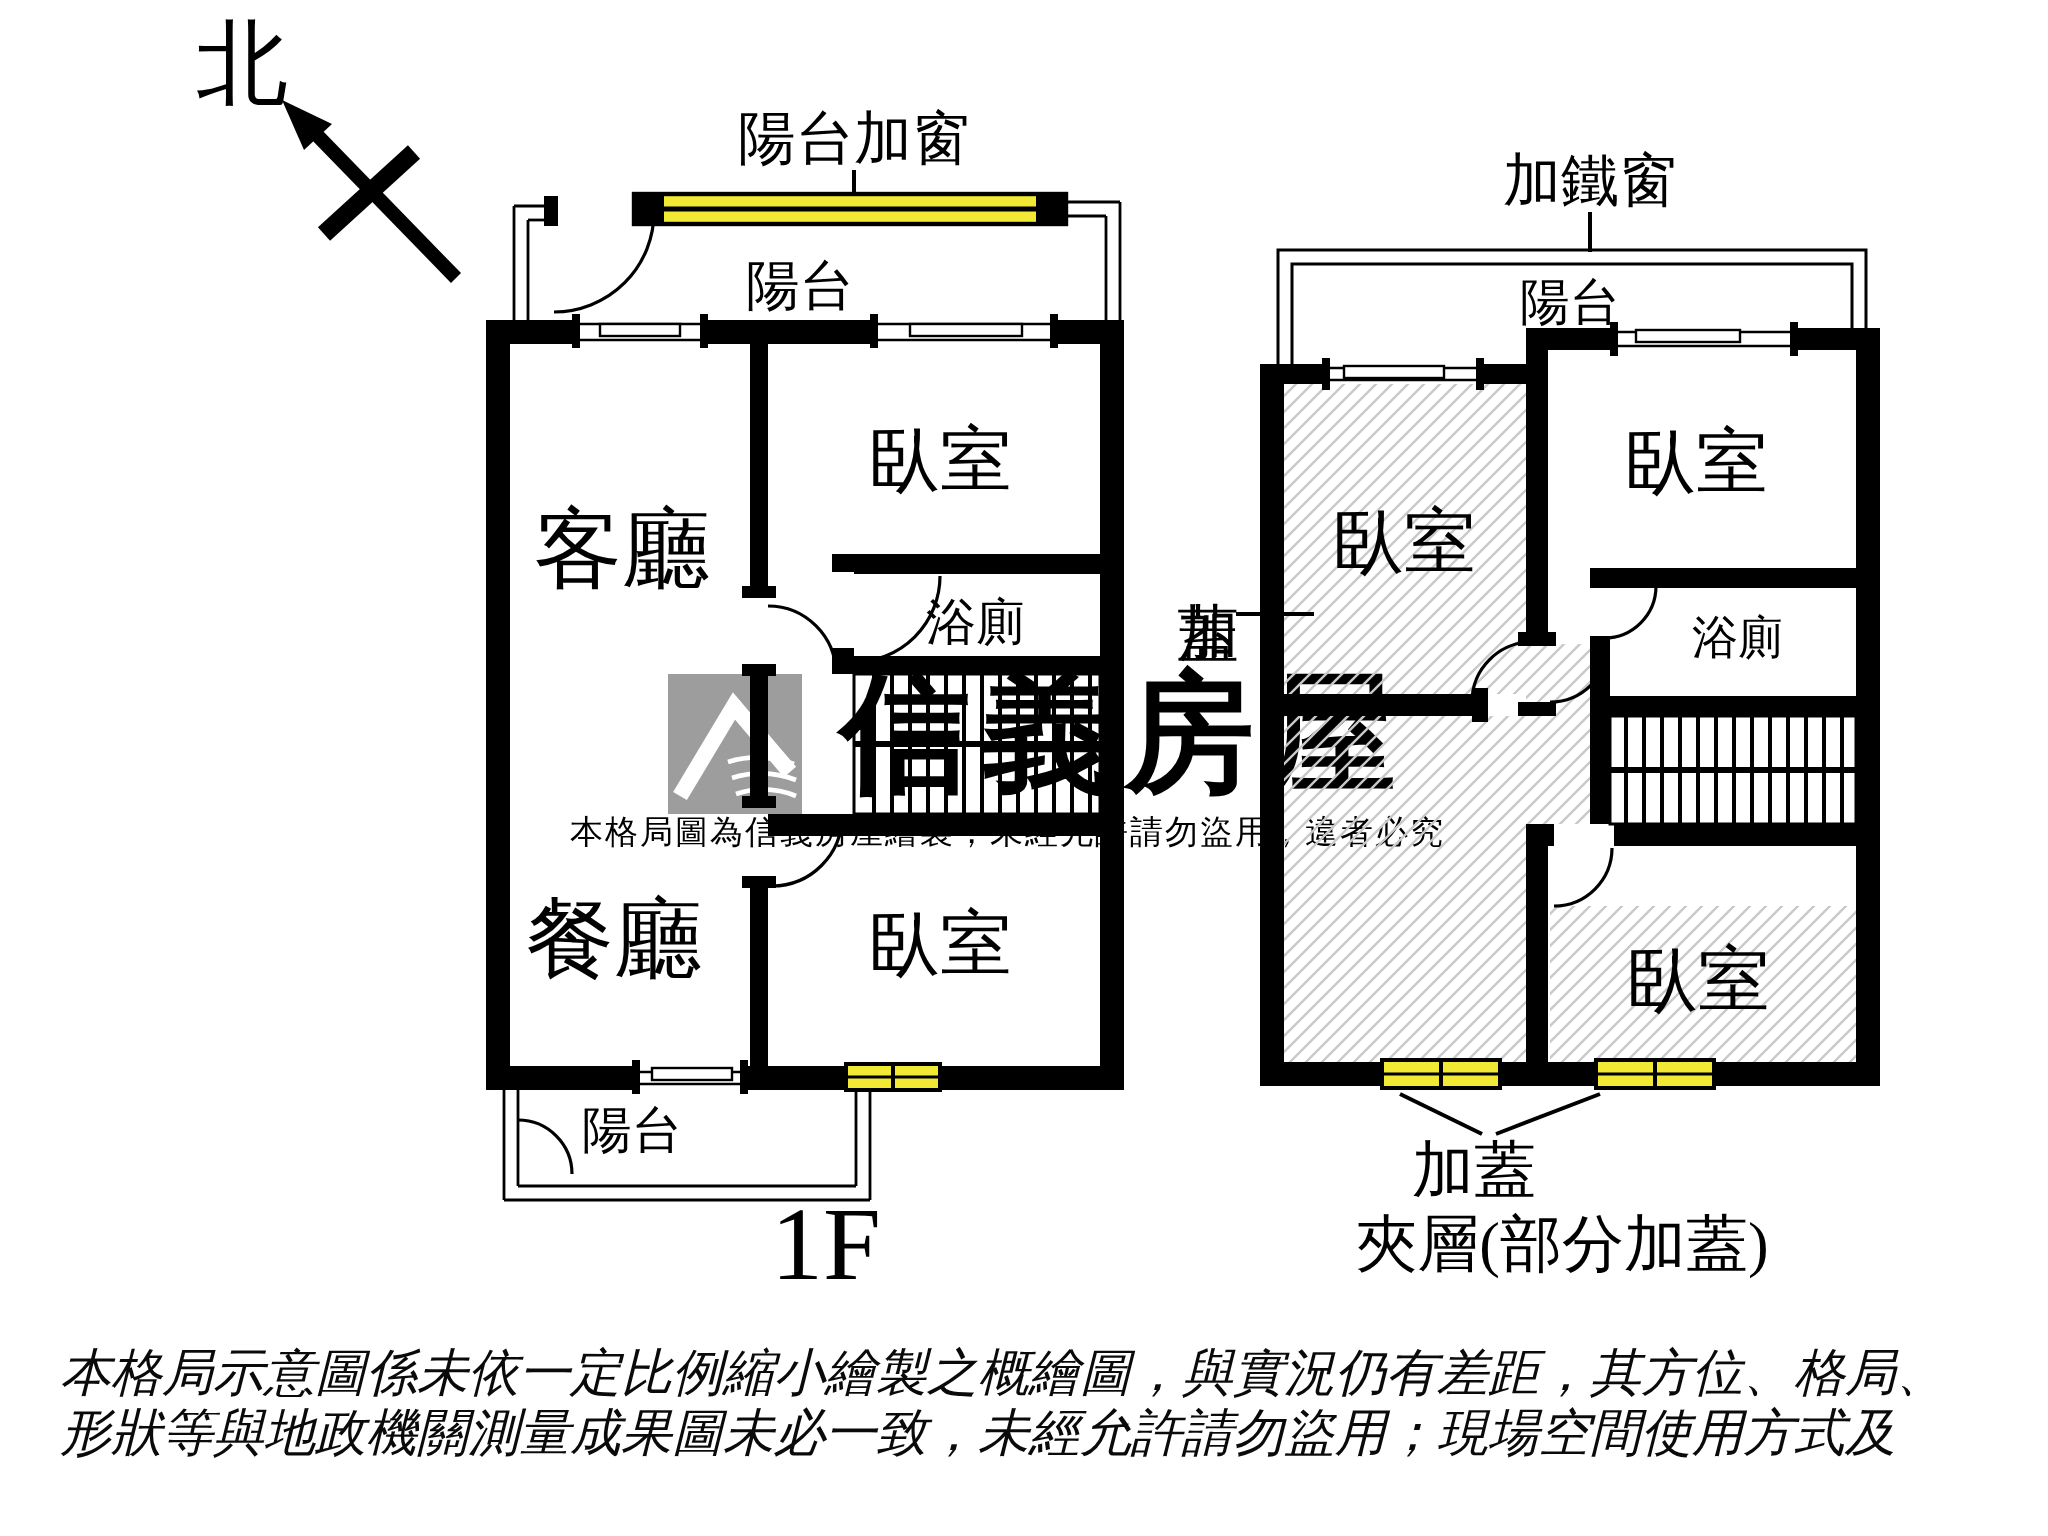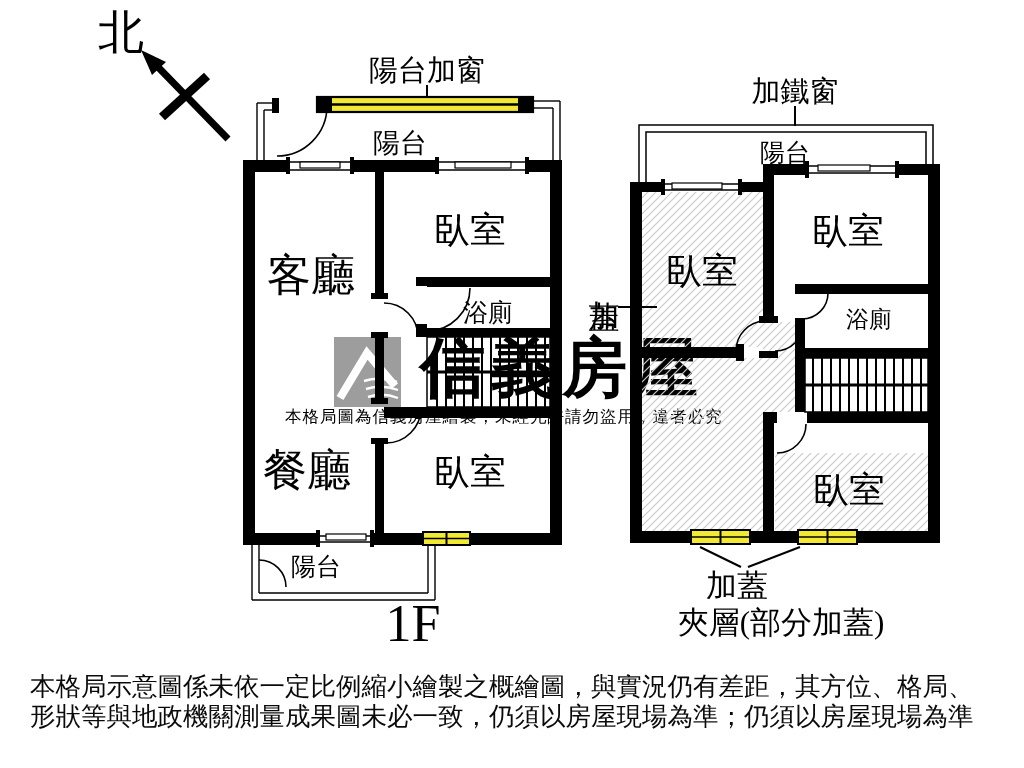--- a/index.html
+++ b/index.html
@@ -7,21 +7,21 @@
   svg{position:absolute;left:0;top:0;}
   svg text{font-family:"Liberation Serif","DejaVu Serif",serif;fill:#000;}
   .vtext{writing-mode:vertical-rl;text-orientation:upright;}
   .wm-big{letter-spacing:6px;font-weight:bold;}
   .wm-small{letter-spacing:1px;}
   .disclaimer{
     position:absolute;left:30px;top:672px;width:985px;
     font-family:"Liberation Serif","DejaVu Serif",serif;
     font-size:25.5px;line-height:30px;color:#0a0a0a;
   }
-  .disclaimer div{white-space:nowrap;}
+  .disclaimer div{white-space:nowrap;font-style:italic;}
 </style>
 </head>
 <body>
 
 <div class="canvas-wrap">
 <svg width="1024" height="670" viewBox="0 0 1024 670">
   <defs>
     <pattern id="hatch" width="8" height="8" patternUnits="userSpaceOnUse">
       <path d="M-2,2 l4,-4 M0,8 L8,0 M6,10 l4,-4" stroke="#c9c9c9" stroke-width="1.2"></path>
     </pattern>
@@ -272,15 +272,15 @@
 
     <text x="702" y="271" font-size="36" text-anchor="middle" dominant-baseline="central">臥室</text>
     <text x="848" y="231" font-size="36" text-anchor="middle" dominant-baseline="central">臥室</text>
     <text x="869" y="319" font-size="23" text-anchor="middle" dominant-baseline="central">浴廁</text>
     <text x="849" y="490" font-size="36" text-anchor="middle" dominant-baseline="central">臥室</text>
   </g>
 </svg>
 
   <div class="disclaimer">
     <div>本格局示意圖係未依一定比例縮小繪製之概繪圖，與實況仍有差距，其方位、格局、</div>
-    <div>形狀等與地政機關測量成果圖未必一致，仍須以房屋現場為準；仍須以房屋現場為準</div>
+    <div>形狀等與地政機關測量成果圖未必一致，未經允許請勿盜用；現場空間使用方式及</div>
   </div>
 </div>
 
 </body></html>

